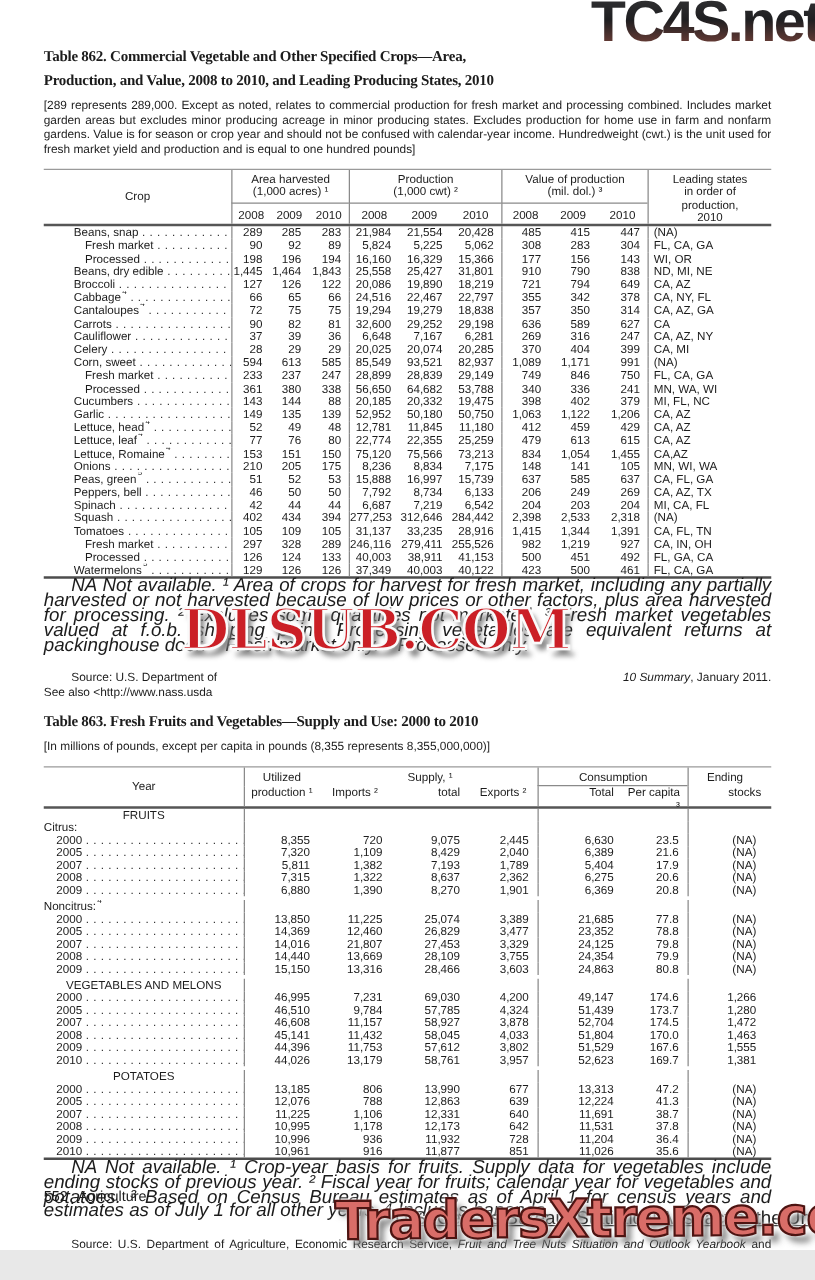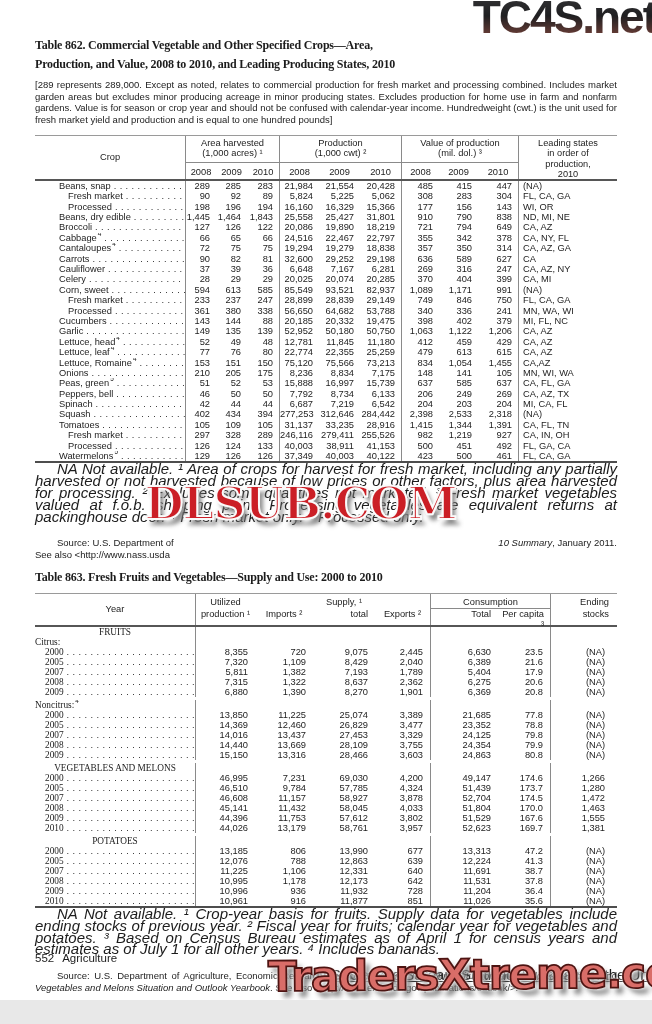--- a/index.html
+++ b/index.html
@@ -52,28 +52,28 @@
   .g-u1{grid-column:2;grid-row:1;text-align:center;border-left:1px solid var(--rule);padding-top:3px;}
   .g-u2{grid-column:2;grid-row:2;text-align:center;border-left:1px solid var(--rule);}
   .g-imp{grid-column:3;grid-row:2;text-align:center;}
   .g-s1{grid-column:4;grid-row:1;text-align:center;padding-top:3px;}
   .g-s2{grid-column:4;grid-row:2;text-align:right;padding-right:7px;}
   .g-exp{grid-column:5;grid-row:2;text-align:center;}
   .g-cons{grid-column:6/8;grid-row:1;text-align:center;border-left:1px solid var(--rule);
           border-bottom:1px solid var(--rule);padding-top:3px;}
   .g-tot{grid-column:6;grid-row:2;text-align:right;padding-right:7px;border-left:1px solid var(--rule);}
   .g-pc{grid-column:7;grid-row:2;text-align:right;padding-right:6px;}
-  .g-e1{grid-column:8;grid-row:1;text-align:right;padding-right:8px;border-left:1px solid var(--rule);padding-top:3px;}
+  .g-e1{grid-column:8;grid-row:1;text-align:center;padding-right:8px;border-left:1px solid var(--rule);padding-top:3px;}
   .g-e2{grid-column:8;grid-row:2;text-align:right;padding-right:8px;border-left:1px solid var(--rule);}
   .r863{display:grid;grid-template-columns:var(--c863);height:10px;font-size:9.3px;line-height:10px;}
   .r863.gap{margin-top:3px;}
   .c3{text-align:right;padding-right:7px;white-space:nowrap;}
   .c3.end{padding-right:12px;}
   .c-stub{display:flex;overflow:hidden;}
-  .c-stub .lbl{white-space:nowrap;font-family:Liberation Serif, serif;}
+  .c-stub .lbl{white-space:nowrap;}
   .c-stub.sec{justify-content:center;}
   .c-stub.yr{padding-left:10px;}
 
   
   .pgfoot-left{position:absolute;left:35px;top:952px;font-size:11.5px;}
   .pgfoot-left b{font-weight:400;margin-right:8px;}
   .pgfoot-right{position:absolute;left:316px;top:966px;font-size:15px;white-space:nowrap;text-decoration:underline;}
 
   
   .wm-top{position:absolute;top:-10px;right:-4px;font-size:46px;font-weight:800;letter-spacing:-2px;
@@ -588,20 +588,21 @@
       <span class="sp"></span>
       <span class="it">10 Summary</span>
       <span>, January 2011.</span>
     </div>
     <div class="srcline">
       <span>See also &lt;http://www.nass.usda</span>
     </div>
 
     <div class="ttl" style="margin-top:7px;">Table 863. Fresh Fruits and Vegetables—Supply and Use: 2000 to 2010</div>
 
+    <p class="note" style="text-align:left;">[In millions of pounds, except per capita in pounds (8,355 represents 8,355,000,000)]</p>
 
     <div class="tbl">
       <div class="thead863">
         <div class="g-year">Year</div>
         <div class="g-u1">Utilized</div>
         <div class="g-u2">production ¹</div>
         <div class="g-imp">Imports ²</div>
         <div class="g-s1">Supply, ¹</div>
         <div class="g-s2">total</div>
         <div class="g-exp">Exports ²</div>
@@ -739,21 +740,21 @@
             <div class="c3 bl">23,352</div>
             <div class="c3">78.8</div>
             <div class="c3 bl end">(NA)</div>
           </div>
           <div class="r863">
             <div class="c-stub yr">
               <span class="lbl">2007</span>
               <span class="dots"></span>
             </div>
             <div class="c3 bl">14,016</div>
-            <div class="c3">13,437</div>
+            <div class="c3">21,807</div>
             <div class="c3">27,453</div>
             <div class="c3">3,329</div>
             <div class="c3 bl">24,125</div>
             <div class="c3">79.8</div>
             <div class="c3 bl end">(NA)</div>
           </div>
           <div class="r863">
             <div class="c-stub yr">
               <span class="lbl">2008</span>
               <span class="dots"></span>

